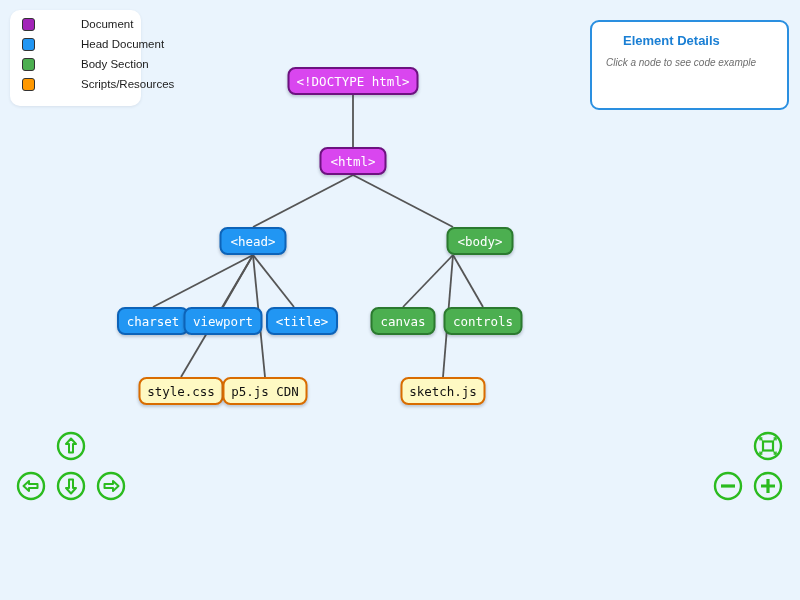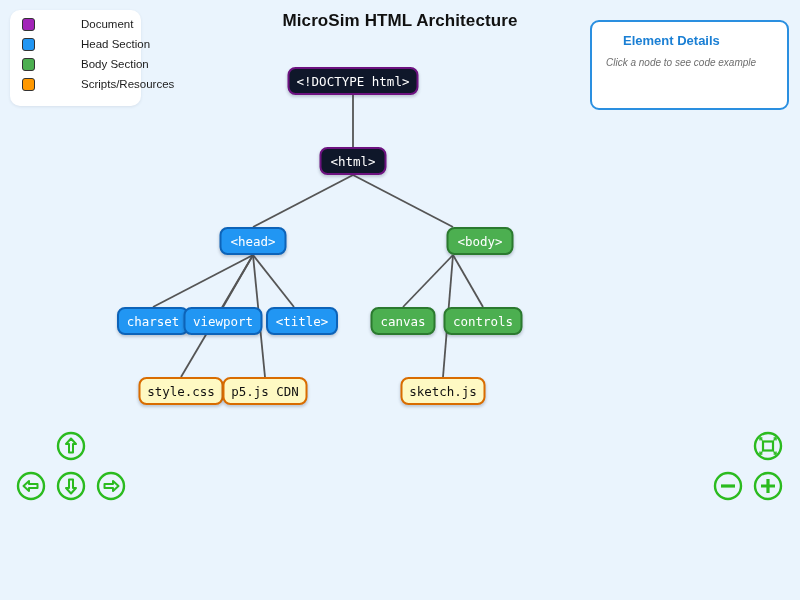--- a/index.html
+++ b/index.html
@@ -115,49 +115,48 @@
     align-items: center;
     justify-content: center;
     font-family: "DejaVu Sans Mono", "Liberation Mono", monospace;
     font-size: 12.5px;
     white-space: nowrap;
     box-shadow: 0 2px 3px rgba(30,45,70,0.22);
     border-width: 2px;
     border-style: solid;
     transform: translate(-50%, -50%);
   }
-  .node.doc      { background: #0f172a; border-color: #6d1280; color: #ffffff; }
+  .node.doc      { background: #d946ef; border-color: #6d1280; color: #ffffff; }
   .node.head     { background: #2196f3; border-color: #0d63b8; color: #ffffff; }
   .node.body     { background: #4caf50; border-color: #2b7a2f; color: #ffffff; }
   .node.script   { background: #fef9c3; border-color: #d96c00; color: #111111; }
 
   
   .ctrl {
     position: absolute;
     width: 30px;
     height: 30px;
     transform: translate(-50%, -50%);
   }
   .ctrl svg { display: block; }
 </style>
 </head>
 <body>
 
 <div id="stage">
 
-  <div class="title">MicroSim HTML Architecture</div>
 
   <div class="legend" id="legend">
       <div class="legend-row">
         <div class="legend-swatch" style="background: rgb(162, 36, 184);"></div>
         <div class="legend-label">Document</div>
       </div>
       <div class="legend-row">
         <div class="legend-swatch" style="background: rgb(33, 150, 243);"></div>
-        <div class="legend-label">Head Section</div>
+        <div class="legend-label">Head Document</div>
       </div>
       <div class="legend-row">
         <div class="legend-swatch" style="background: rgb(76, 175, 80);"></div>
         <div class="legend-label">Body Section</div>
       </div>
       <div class="legend-row">
         <div class="legend-swatch" style="background: rgb(255, 152, 0);"></div>
         <div class="legend-label">Scripts/Resources</div>
       </div>
     </div>

